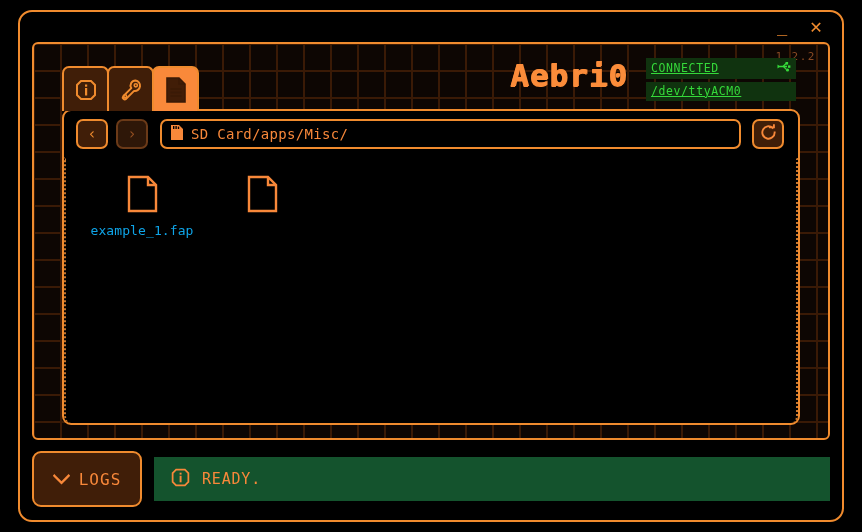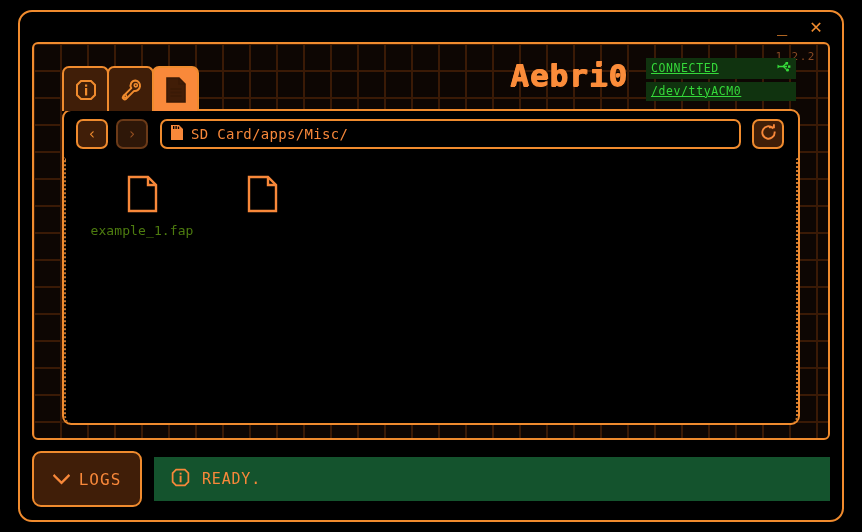--- a/index.html
+++ b/index.html
@@ -270,21 +270,21 @@
   .file-tile {
     width: 120px;
     padding: 6px 2px;
     display: flex;
     flex-direction: column;
     align-items: center;
     gap: 6px;
     cursor: pointer;
   }
   .file-tile .fname {
-    color: #4d7c0f;
+    color: #0ea5e9;
     font-size: 13px;
     letter-spacing: 0.1px;
     white-space: nowrap;
     text-align: center;
   }
 
   
   #bottom-bar {
     flex: 0 0 auto;
     height: 58px;

